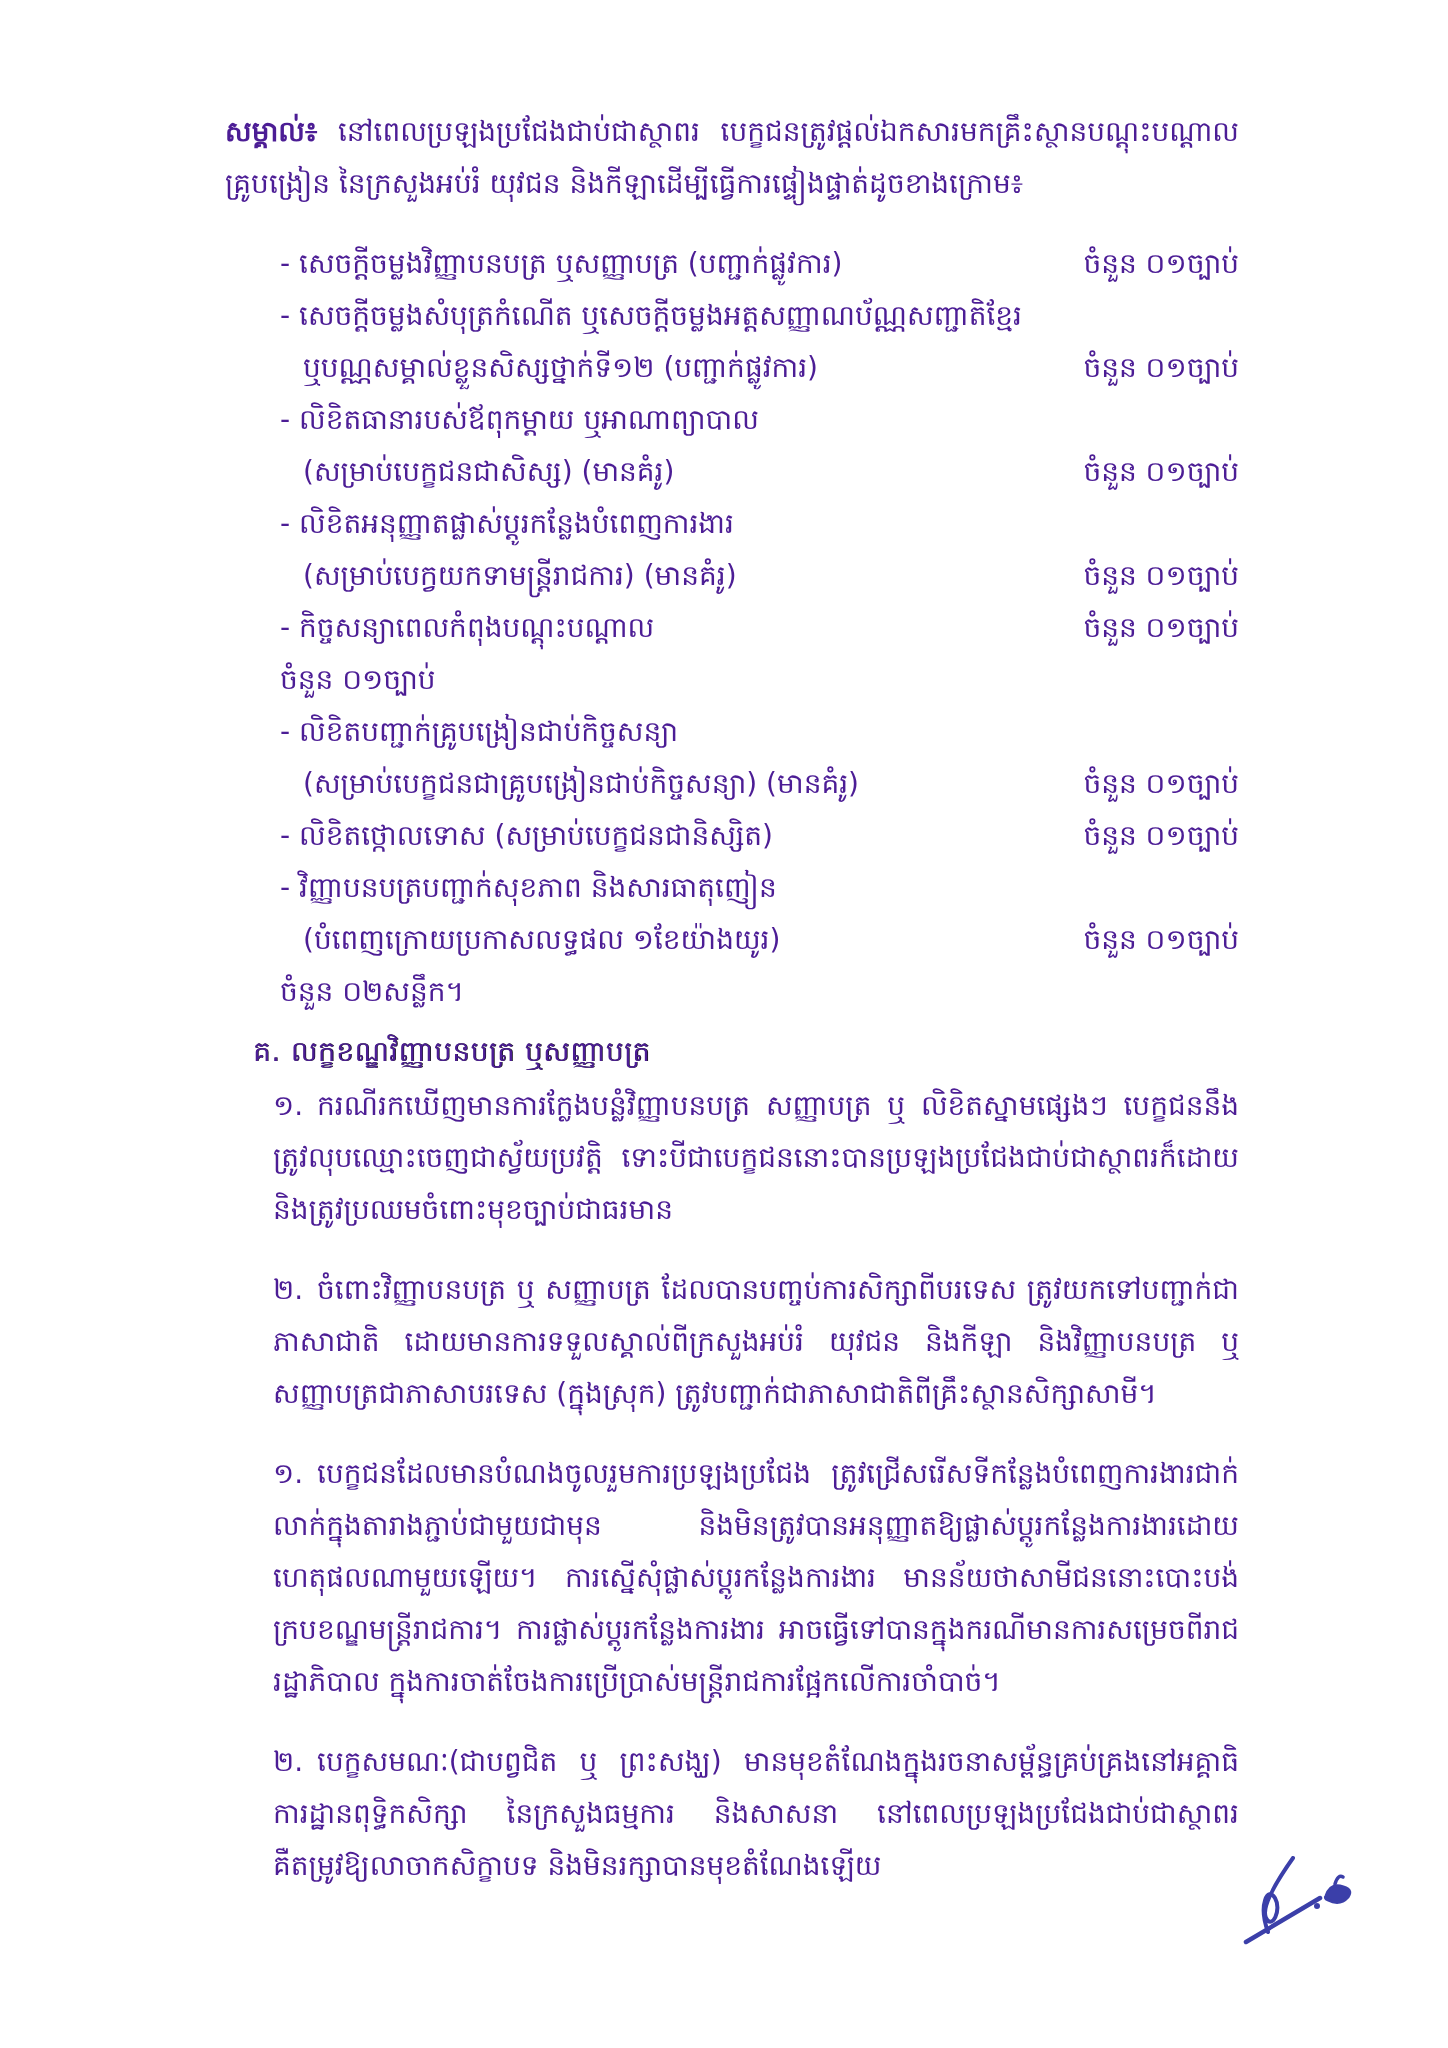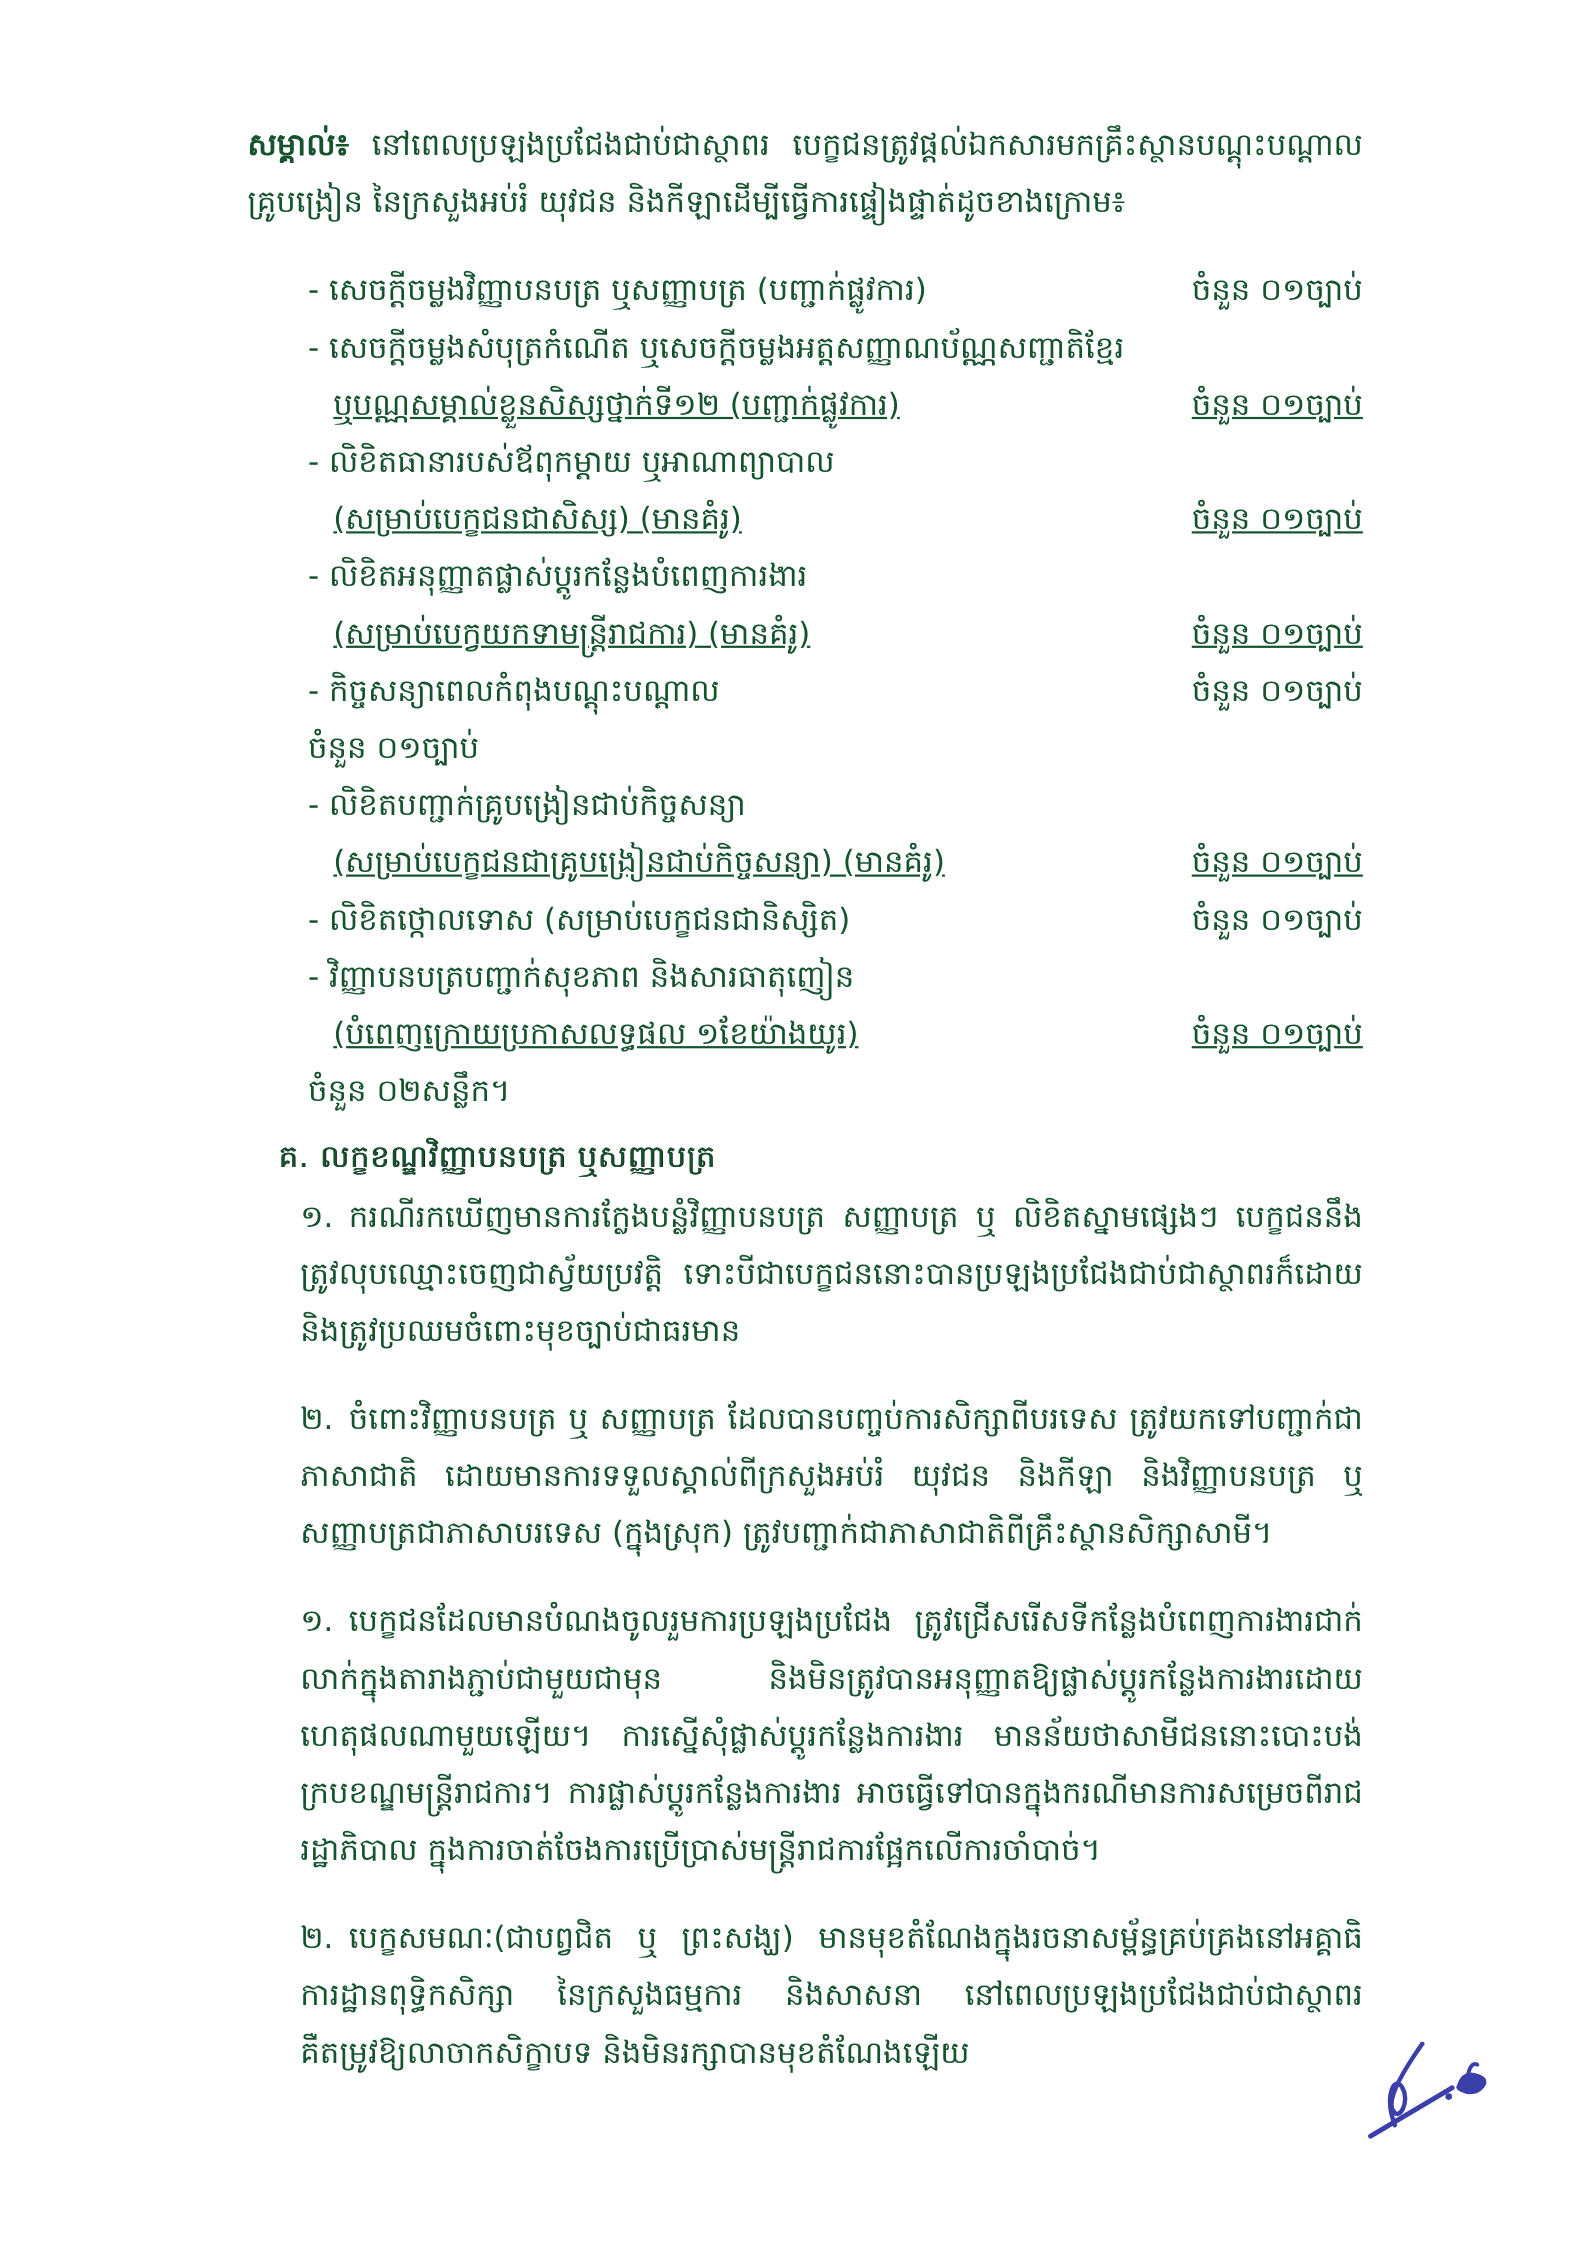--- a/index.html
+++ b/index.html
@@ -1,38 +1,38 @@
 <!DOCTYPE html>
 <html lang="km"><head>
 <meta charset="utf-8">
 <style>
   html,body{margin:0;padding:0;background:#ffffff;}
   .page{
     position:relative;
     width:1448px;height:2048px;
     background:#ffffff;
-    color:#14532d;
+    color:#4c1d95;
     font-family:"DejaVu Sans",sans-serif;
     font-size:28px;
     line-height:52px;
     overflow:hidden;
   }
   .content{
     position:absolute;
     left:225px; top:78px;
     width:1014px;
   }
   .intro{ text-align:justify; }
   .intro .label{ font-weight:bold; }
   .checklist{ margin-top:2px; }
   .row{ display:flex; align-items:flex-end; }
   .row-text{ flex:1 1 auto; padding-right:12px; }
   .row-qty{ flex:0 0 152px; white-space:nowrap; }
   .indent-1{ padding-left:55px; }
-  .indent-2{ padding-left:78px;text-decoration:underline; }
+  .indent-2{ padding-left:78px; }
   .section-title{
     font-weight:normal;
     margin-top:8px;
     padding-left:28px;
     letter-spacing:.5px;
     text-shadow:.6px 0 0 #141414; 
   }
   .section-title .sec-num{ margin-right:10px; }
   .numbered{
     padding-left:48px;

